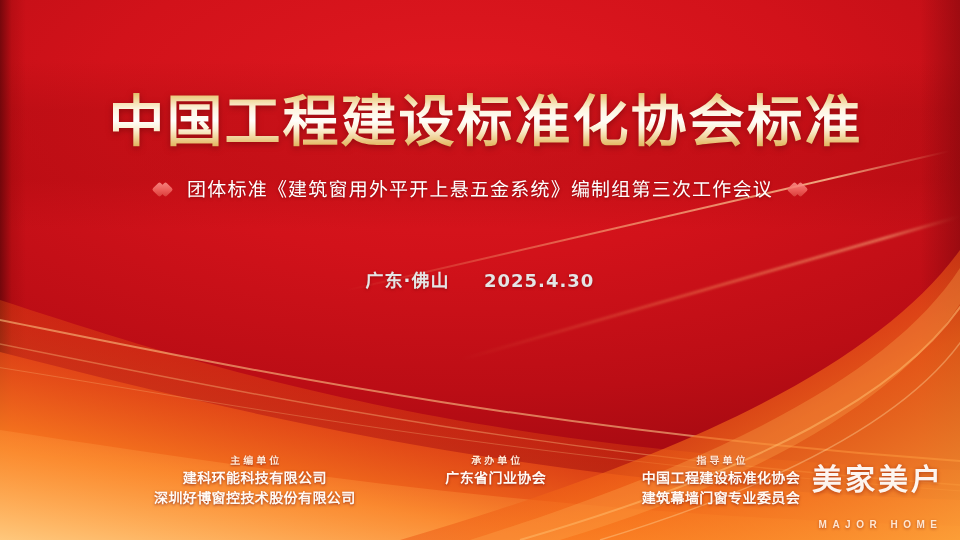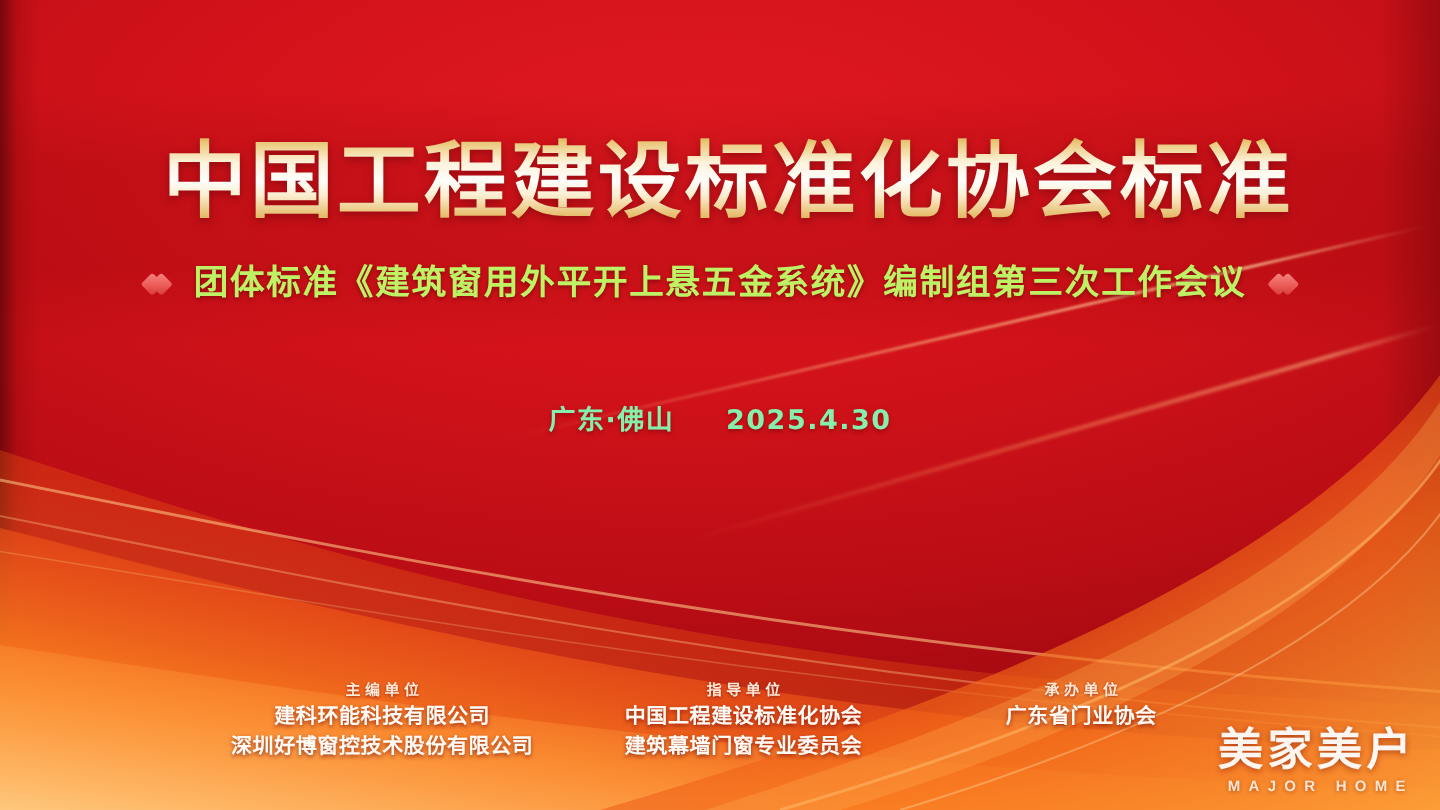--- a/index.html
+++ b/index.html
@@ -136,24 +136,24 @@
   .subtitle-row {
     position: absolute;
     left: 0; right: 0;
     top: 176px;
     display: flex;
     align-items: center;
     justify-content: center;
     gap: 16px;
   }
   .subtitle {
-    font-size: 23px;
+    font-size: 19px;
     line-height: 26px;
-    font-weight: 700;
-    color: #bef264;
+    font-weight: 400;
+    color: #ffffff;
     letter-spacing: 1.2px;
     white-space: nowrap;
     text-shadow: 0 1px 3px rgba(110,5,9,.7);
     font-family: "DejaVu Sans", "Liberation Sans", sans-serif;
   }
   .diamond {
     width: 17px; height: 17px;
     flex: 0 0 auto;
     position: relative;
     opacity: .85;
@@ -172,21 +172,21 @@
   .diamond::after  { right: 0; }
 
   .meta {
     position: absolute;
     left: 0; right: 0;
     top: 268px;
     text-align: center;
     font-size: 18px;
     line-height: 26px;
     font-weight: 700;
-    color: #86efac;
+    color: #e5e5e5;
     letter-spacing: 1px;
     text-shadow: 0 1px 3px rgba(110,5,9,.6);
     font-family: "DejaVu Sans", "Liberation Sans", sans-serif;
     white-space: nowrap;
   }
   .meta .gap { display:inline-block; width: 20px; }
 
   
   .credits {
     position: absolute;
@@ -244,20 +244,21 @@
   }
   .wm-en {
     font-size: 10px;
     line-height: 14px;
     font-weight: 700;
     color: #ffeedd;
     letter-spacing: 5.5px;
     text-indent: 5px;
     font-family: "Liberation Sans", sans-serif;
     text-shadow: 0 1px 3px rgba(120,10,10,.5);
+    margin-top: 21px;
   }
 </style>
 </head>
 <body>
 
 <div id="stage">
 
   <div class="bg-base"></div>
   <div class="band-dark"></div>
   <div class="sw sw-tr3"></div>
@@ -434,30 +435,30 @@
 
   <div class="credits">
 
     <div class="credit-col">
       <div class="credit-role">主编单位</div>
       <div class="credit-name">建科环能科技有限公司</div>
       <div class="credit-name">深圳好博窗控技术股份有限公司</div>
     </div>
 
     <div class="credit-col">
+      <div class="credit-role">承办单位</div>
+      <div class="credit-name">广东省门业协会</div>
+    </div>
+
+    <div class="credit-col">
       <div class="credit-role">指导单位</div>
       <div class="credit-name">中国工程建设标准化协会</div>
       <div class="credit-name">建筑幕墙门窗专业委员会</div>
     </div>
 
-    <div class="credit-col">
-      <div class="credit-role">承办单位</div>
-      <div class="credit-name">广东省门业协会</div>
-    </div>
-
   </div>
 
   <div class="watermark">
     <div class="wm-cn">美家美户</div>
     <div class="wm-en">MAJOR HOME</div>
   </div>
 
 </div>
 
 </body></html>

